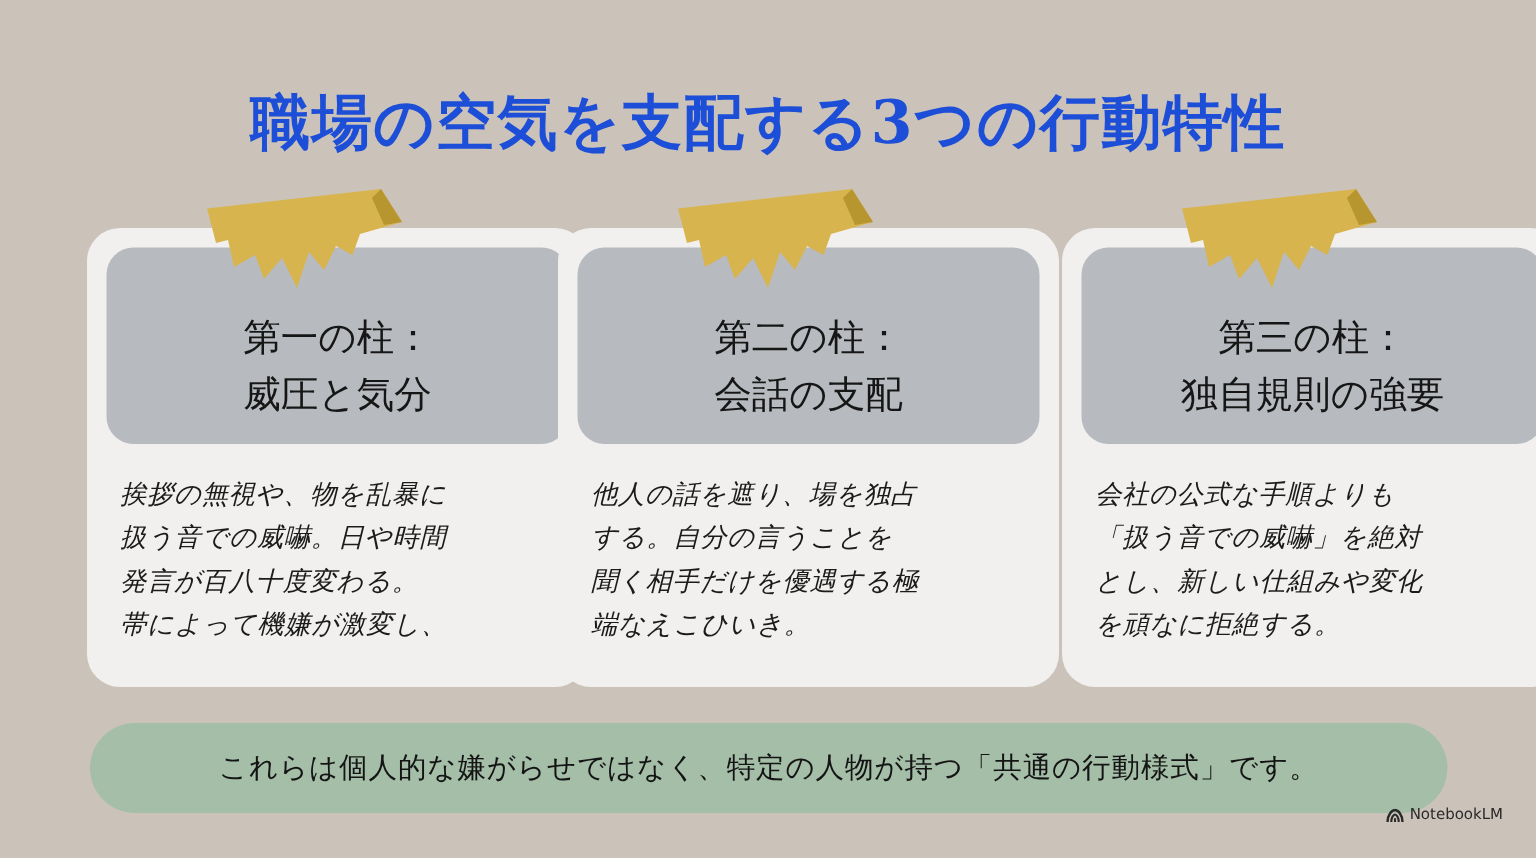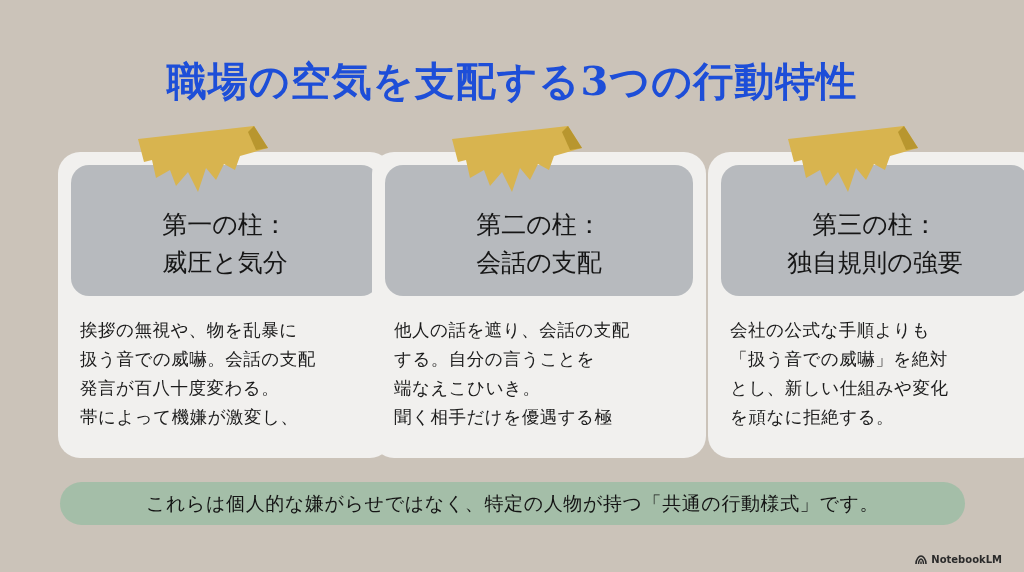--- a/index.html
+++ b/index.html
@@ -51,90 +51,91 @@
     color: #161616;
     white-space: nowrap;
   }
   .card-body {
     position: absolute;
     left: 22px; right: 14px; top: 164px;
     font-size: 17.5px;
     line-height: 29px;
     color: #1b1b1b;
     letter-spacing: 0.5px;
+    font-style: italic;
   }
   .card-body .bl { display: block; white-space: nowrap; }
   .tape {
     position: absolute;
     top: -26px;
     left: 78px;
     width: 135px;
     height: 70px;
   }
   .banner {
     position: absolute;
     left: 60px; top: 482px;
-    width: 905px; height: 43px;
+    width: 905px; height: 60px;
     background: #a4bea8;
     border-radius: 30px;
     display: flex;
     align-items: center;
     justify-content: center;
     font-size: 19px;
     color: #141414;
     letter-spacing: 0.6px;
   }
   .brand {
     position: absolute;
-    right: 22px; bottom: 7px;
+    right: 22px; bottom: 23px;
     display: flex;
     align-items: center;
     gap: 4px;
     font-size: 10px;
-    font-weight: bold;
+    font-weight: normal;
     color: #2a2a2a;
   }
   .brand svg { width: 12px; height: 10px; }
 </style>
 </head>
 <body>
 
 <h1 class="title">職場の空気を支配する3つの行動特性</h1>
 
 <div class="card c1">
   <div class="card-header">
     <span class="line">第一の柱：</span>
     <span class="line">威圧と気分</span>
   </div>
   <svg class="tape" viewBox="0 0 135 70">
     <polygon points="2,13 118,0 132,22 104,30 99,44 88,38 80,54 70,42 62,66 52,46 40,60 34,44 20,52 16,34 8,36" fill="#d8b44f"></polygon>
     <polygon points="118,0 132,22 120,24 112,6" fill="#b8962f"></polygon>
   </svg>
   <div class="card-body">
     <span class="bl">挨拶の無視や、物を乱暴に</span>
-    <span class="bl">扱う音での威嚇。会話の支配</span>
+    <span class="bl">扱う音での威嚇。日や時間</span>
     <span class="bl">発言が百八十度変わる。</span>
     <span class="bl">帯によって機嫌が激変し、</span>
   </div>
 </div>
 
 <div class="card c2">
   <div class="card-header">
     <span class="line">第二の柱：</span>
     <span class="line">会話の支配</span>
   </div>
   <svg class="tape" viewBox="0 0 135 70">
     <polygon points="2,13 118,0 132,22 104,30 99,44 88,38 80,54 70,42 62,66 52,46 40,60 34,44 20,52 16,34 8,36" fill="#d8b44f"></polygon>
     <polygon points="118,0 132,22 120,24 112,6" fill="#b8962f"></polygon>
   </svg>
   <div class="card-body">
-    <span class="bl">他人の話を遮り、会話の支配</span>
+    <span class="bl">他人の話を遮り、場を独占</span>
     <span class="bl">する。自分の言うことを</span>
+    <span class="bl">聞く相手だけを優遇する極</span>
     <span class="bl">端なえこひいき。</span>
-    <span class="bl">聞く相手だけを優遇する極</span>
   </div>
 </div>
 
 <div class="card c3">
   <div class="card-header">
     <span class="line">第三の柱：</span>
     <span class="line">独自規則の強要</span>
   </div>
   <svg class="tape" viewBox="0 0 135 70">
     <polygon points="2,13 118,0 132,22 104,30 99,44 88,38 80,54 70,42 62,66 52,46 40,60 34,44 20,52 16,34 8,36" fill="#d8b44f"></polygon>

